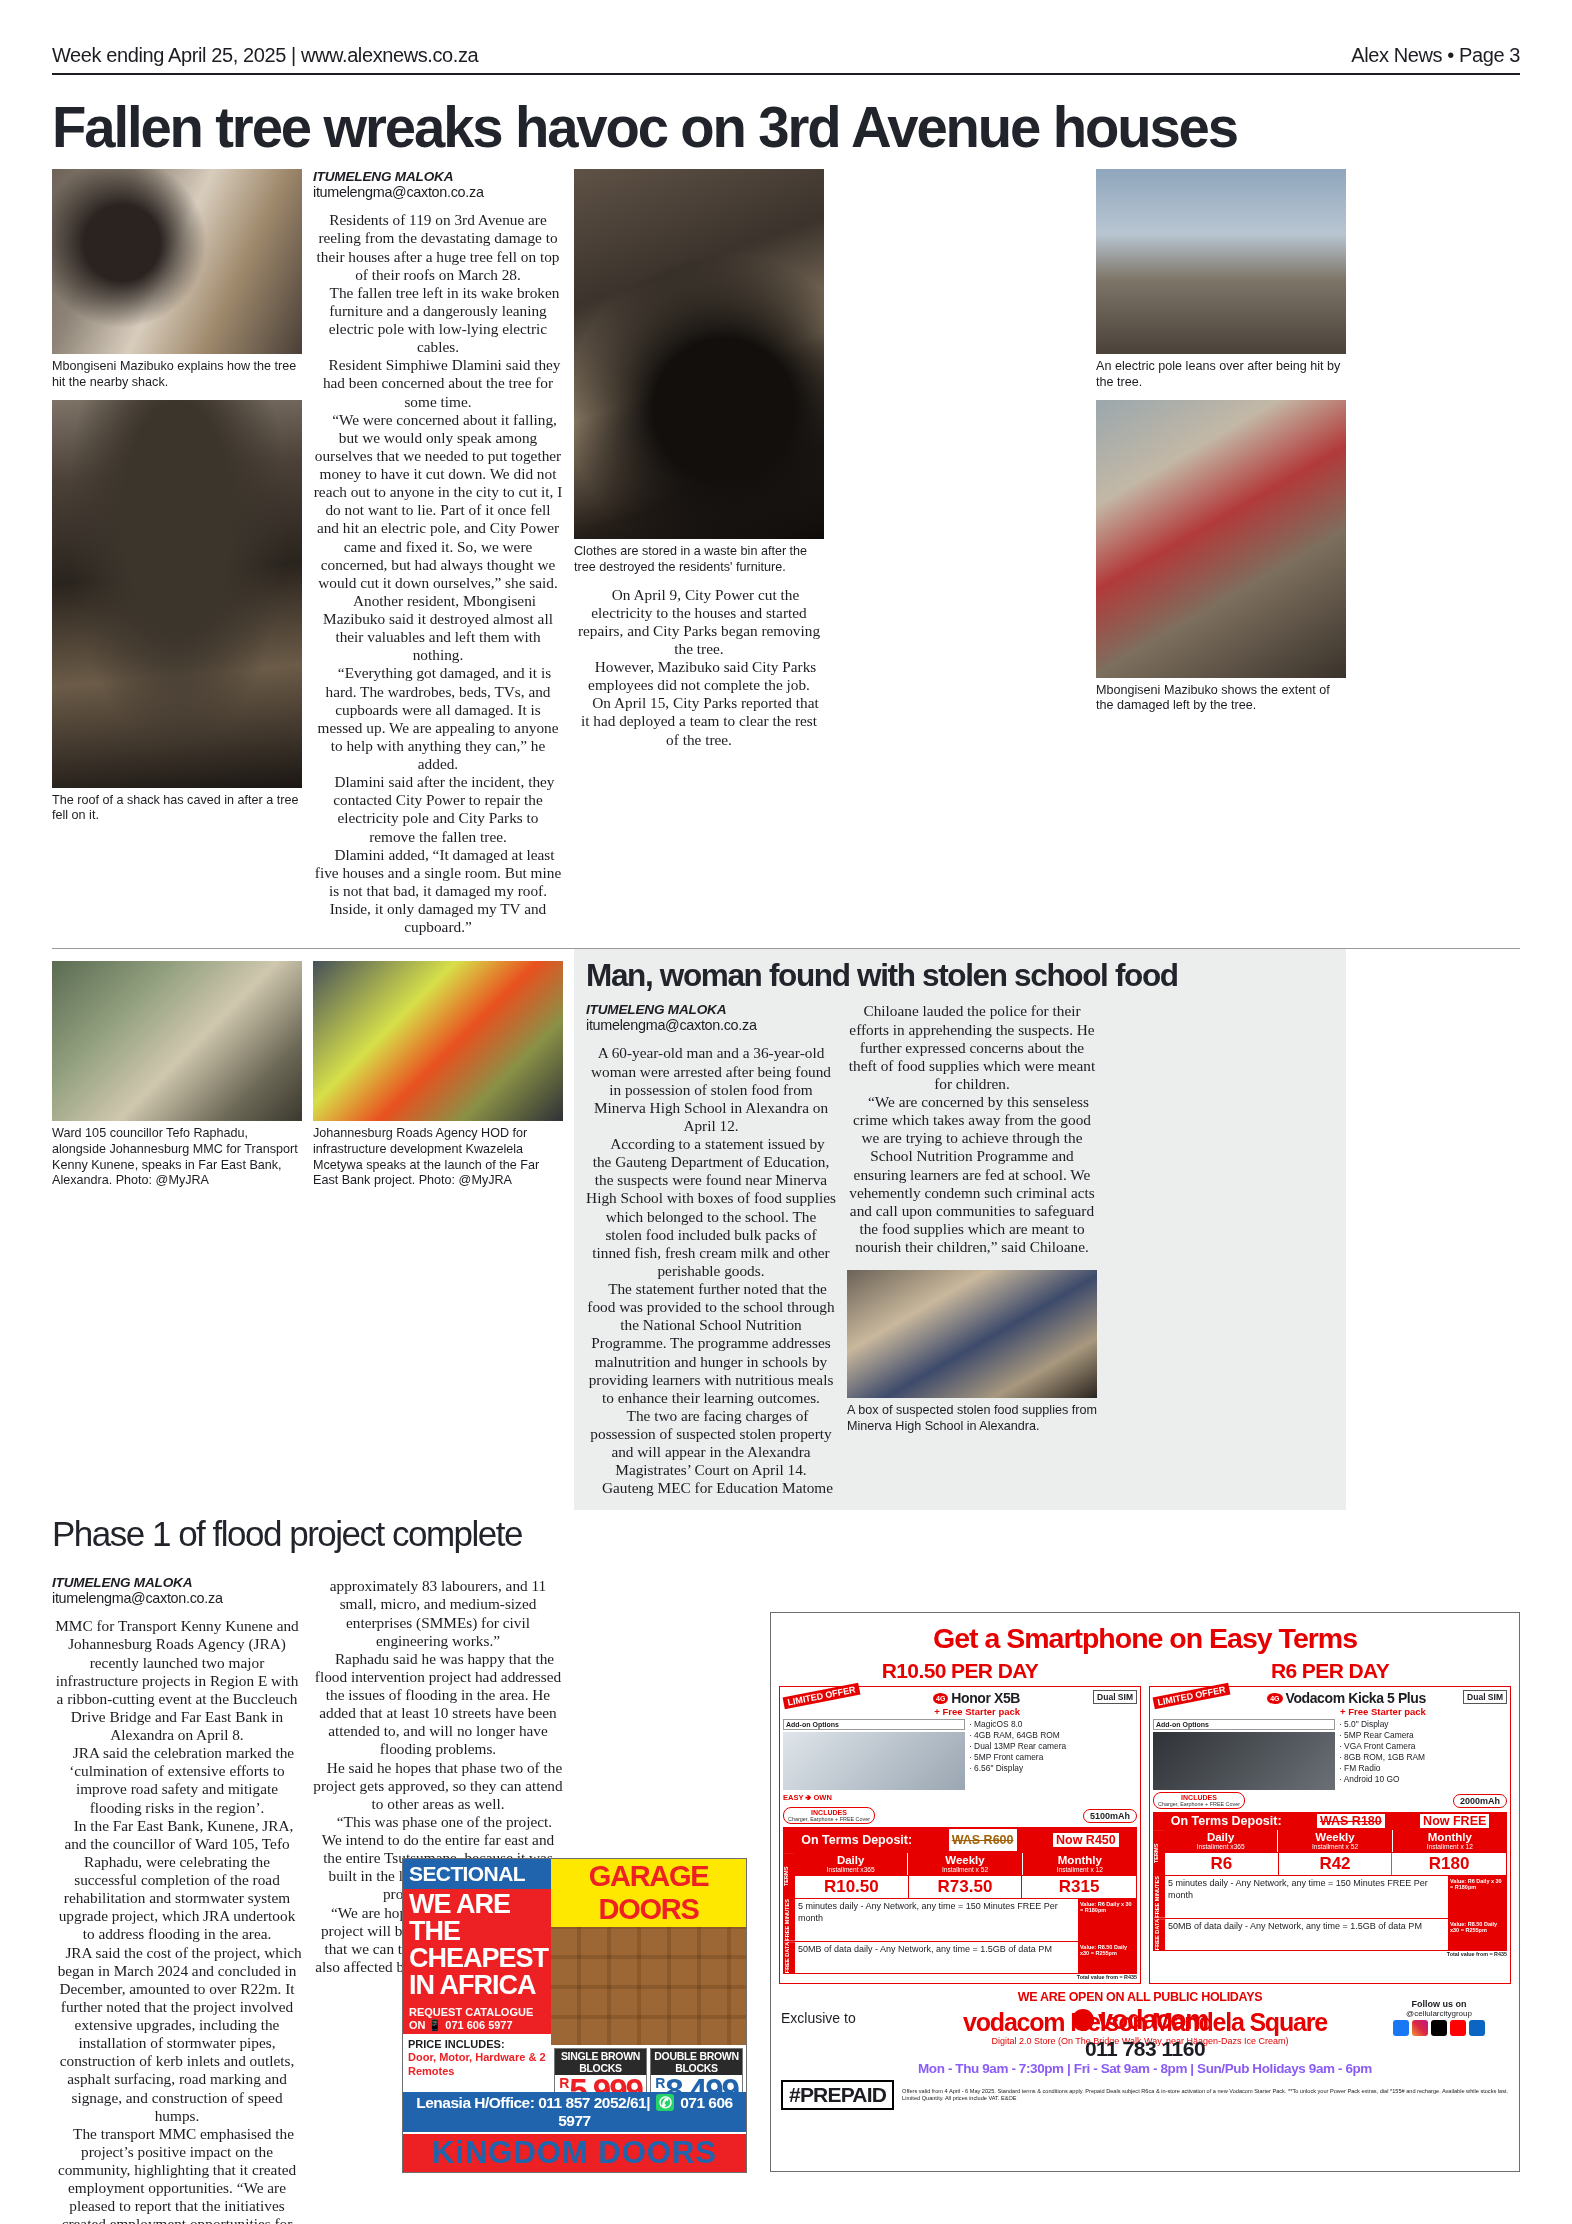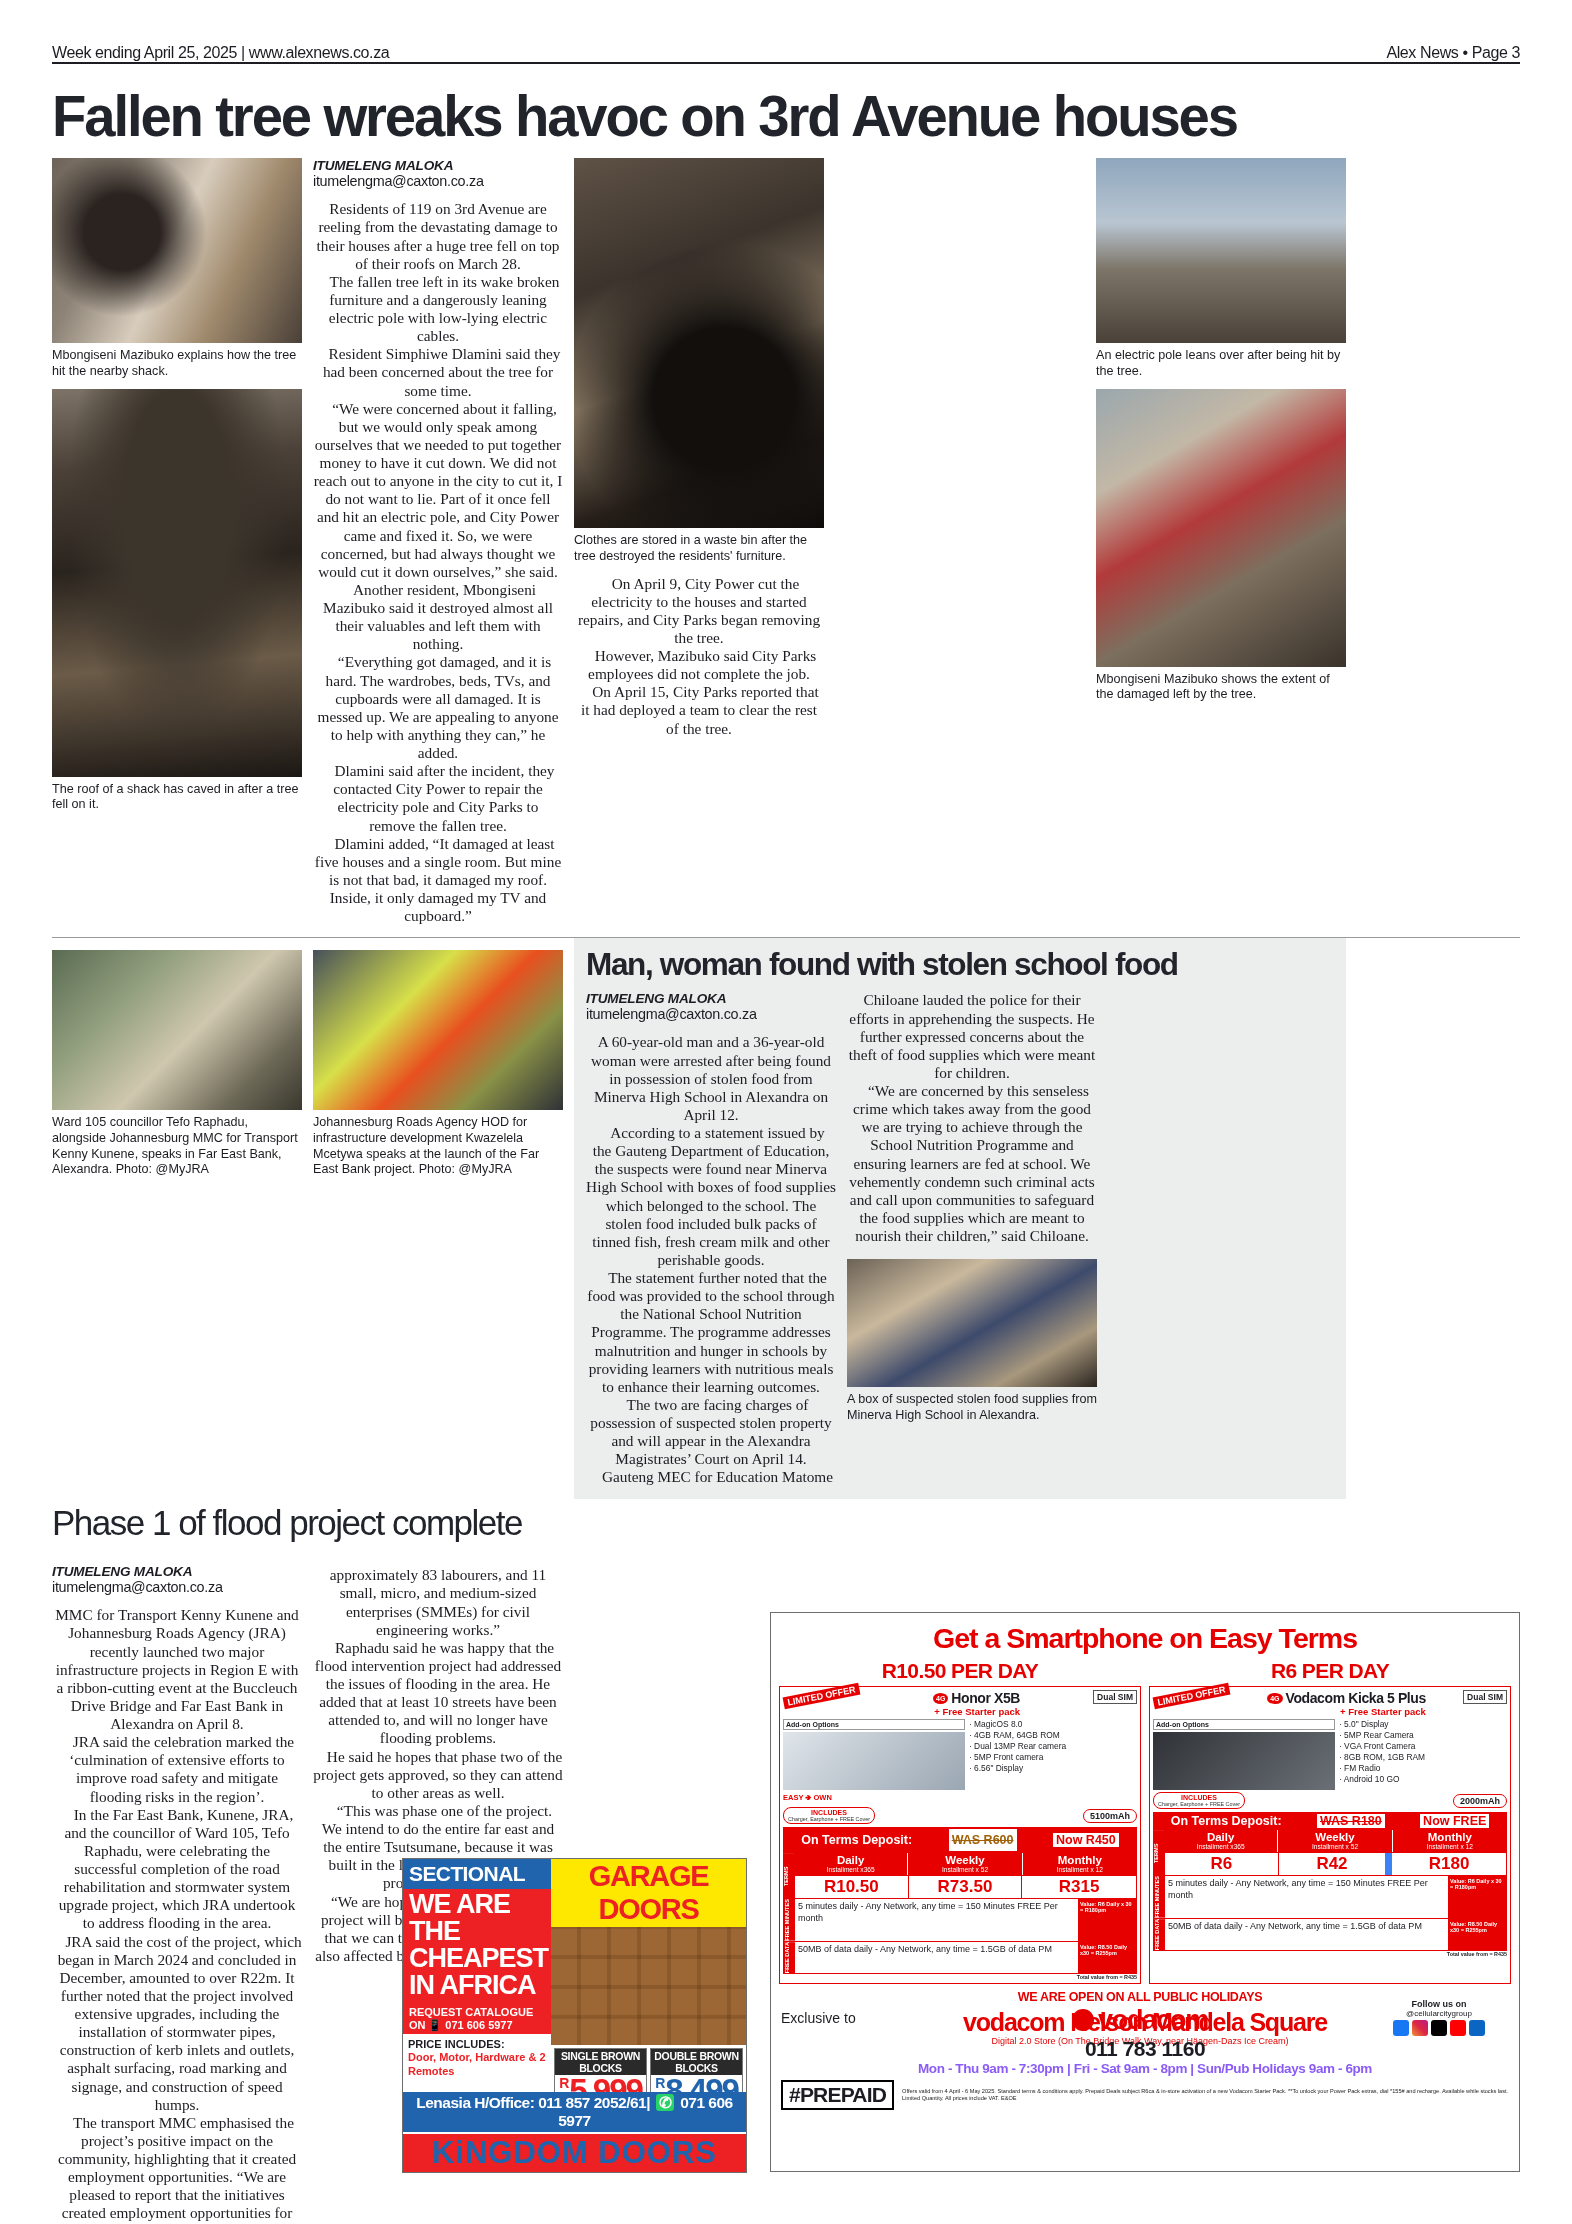--- a/index.html
+++ b/index.html
@@ -10,22 +10,22 @@
     color:#1c1c22;
     position:relative;
     overflow:hidden;
   }
   .page { width:1572px; height:2224px; position:relative; padding:0 52px; }
 
   
   .masthead {
     display:flex; justify-content:space-between; 
     font-family:"Liberation Sans", sans-serif;
-    font-size:16px; letter-spacing:-0.4px;
-    padding-top:44px; 
+    font-size:20px; letter-spacing:-0.4px;
+    padding-top:44px; padding-bottom:6px;
     border-bottom:2px solid #1c1c22;
   }
 
   
   .main-headline {
     font-family:"Liberation Sans", sans-serif;
     font-weight:bold;
     font-size:58px;
     letter-spacing:-2.2px;
     line-height:1.04;
@@ -384,21 +384,21 @@
         <div style="display:flex;">
           <div class="vd-side" style="width:11px;">TERMS</div>
           <div style="flex:1;">
             <div style="display:grid;grid-template-columns:1fr 1fr 1fr;">
               <div class="vd-th" style="border-right:1px solid #fff"><span>Daily</span><small>Installment x365</small></div>
               <div class="vd-th" style="border-right:1px solid #fff"><span>Weekly</span><small>Installment x 52</small></div>
               <div class="vd-th"><span>Monthly</span><small>Installment x 12</small></div>
             </div>
             <div style="display:grid;grid-template-columns:1fr 1fr 1fr;border:1px solid #e60000;">
               <div class="vd-tp" style="border-right:1px solid #e60000">R6</div>
-              <div class="vd-tp" style="border-right:7px solid #3b82f6">R42</div>
+              <div class="vd-tp" style="border-right:1px solid #3b82f6">R42</div>
               <div class="vd-tp">R180</div>
             </div>
           </div>
         </div>
         <div style="display:flex;border:1px solid #e60000;border-top:none;">
           <div class="vd-side" style="width:11px;">FREE MINUTES</div>
           <div class="vd-note" style="flex:1">5 minutes daily - Any Network, any time = 150 Minutes FREE Per month</div>
           <div style="width:58px;background:#e60000;color:#fff;font-size:5.5px;font-weight:bold;padding:2px;">Value: R6 Daily x 30 = R180pm</div>
         </div>
         <div style="display:flex;border:1px solid #e60000;border-top:none;">

